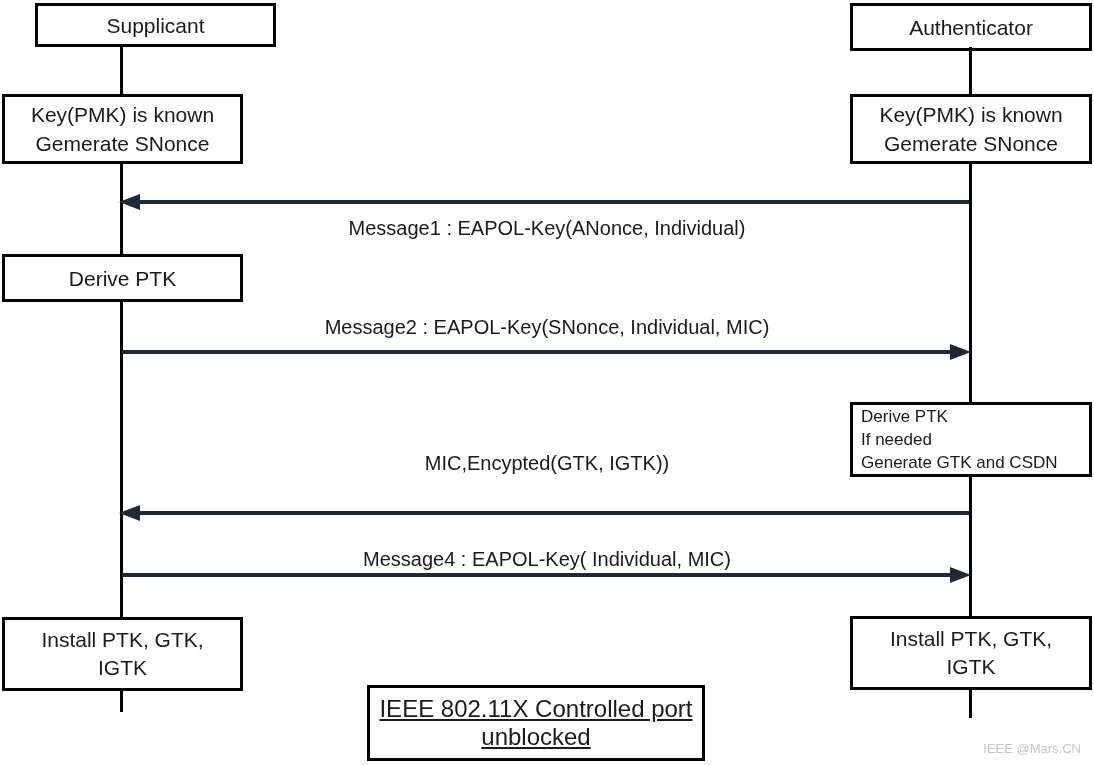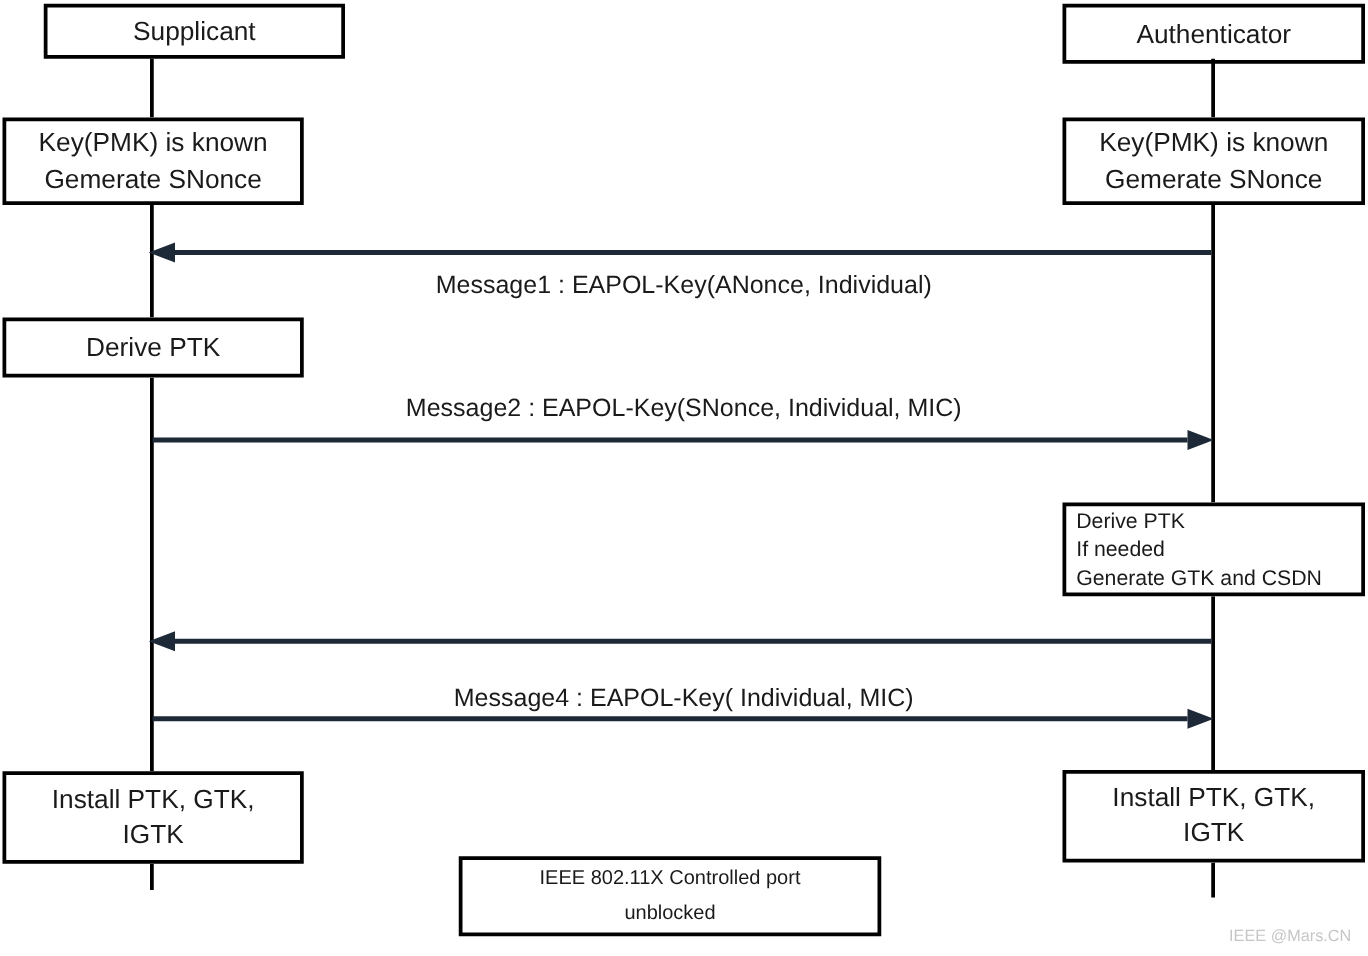--- a/index.html
+++ b/index.html
@@ -119,38 +119,39 @@
 
   <div class="box" style="left:2px; top:617px; width:241px; height:74px; line-height:28px;">
     <span>Install PTK, GTK,</span>
     <span>IGTK</span>
   </div>
   <div class="box" style="left:850px; top:616px; width:242px; height:74px; line-height:28px;">
     <span>Install PTK, GTK,</span>
     <span>IGTK</span>
   </div>
 
-  <div class="box" style="left:367px; top:685px; width:338px; height:64px; font-size:16px; line-height:28px;">
+  <div class="box" style="left:367px; top:685px; width:338px; height:76px; font-size:24px; line-height:28px;text-decoration:underline;">
     <span>IEEE 802.11X Controlled port</span>
     <span>unblocked</span>
   </div>
 
   <div class="msg-label" style="top:172px;margin-top:41px;">
     <span>Message1 : EAPOL-Key(ANonce, Individual)</span>
   </div>
   <div class="head head-left" style="left:119px; top:194px;"></div>
   <div class="msg-line" style="left:138px; top:200px; width:831px;"></div>
 
   <div class="msg-label" style="top:312px;">
     <span>Message2 : EAPOL-Key(SNonce, Individual, MIC)</span>
   </div>
   <div class="msg-line" style="left:122px; top:350px; width:828px;"></div>
   <div class="head head-right" style="left:950px; top:344px;"></div>
 
   <div class="msg-label" style="top:448px;">
+    <span>MIC,Encypted(GTK, IGTK))</span>
   </div>
   <div class="head head-left" style="left:119px; top:505px;"></div>
   <div class="msg-line" style="left:138px; top:511px; width:831px;"></div>
 
   <div class="msg-label" style="top:544px;">
     <span>Message4 : EAPOL-Key( Individual, MIC)</span>
   </div>
   <div class="msg-line" style="left:122px; top:573px; width:828px;"></div>
   <div class="head head-right" style="left:950px; top:567px;"></div>
 

